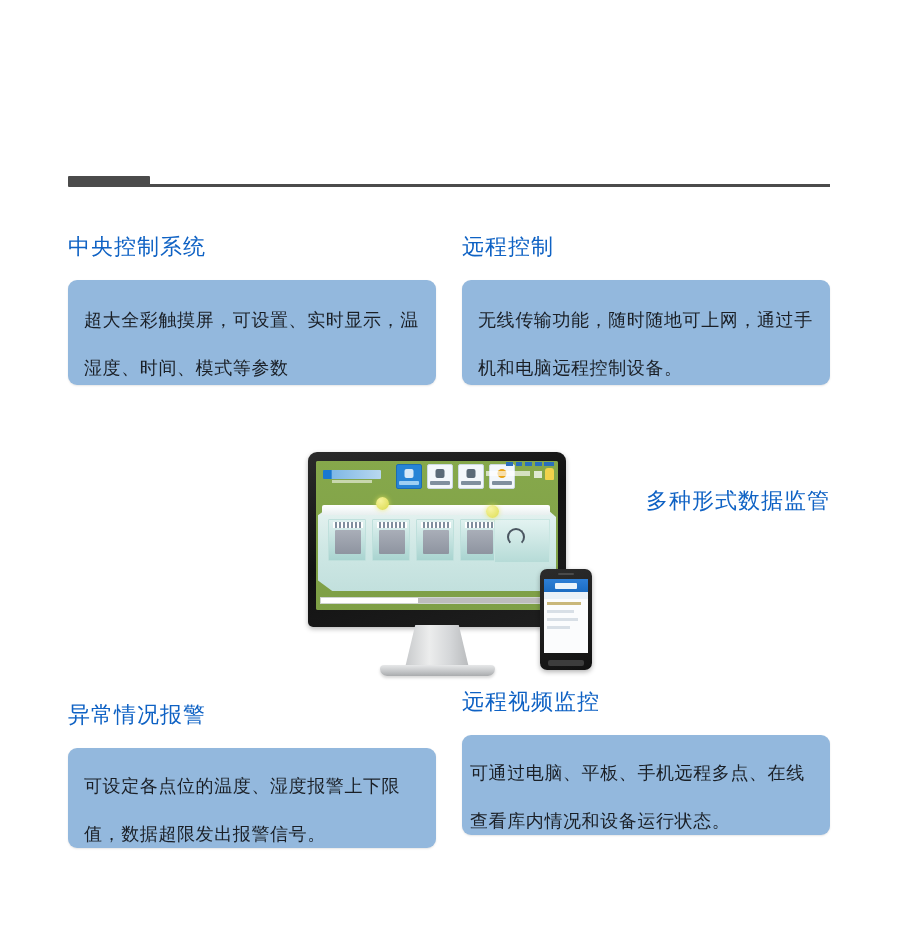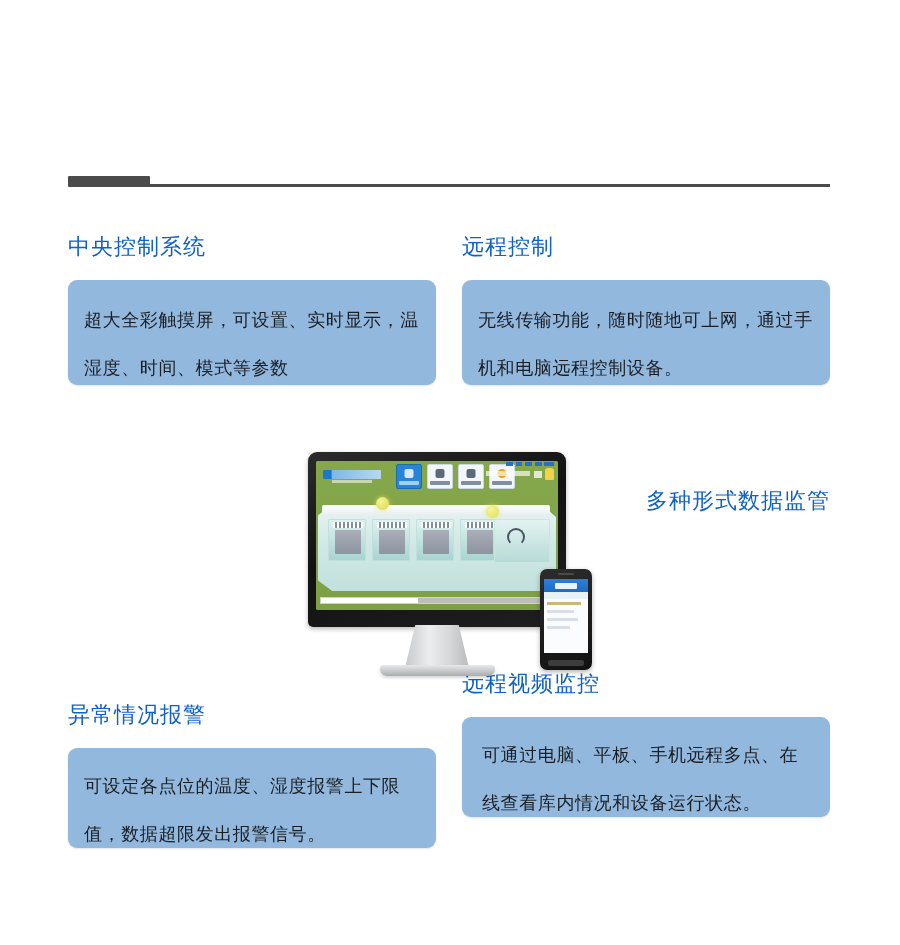--- a/index.html
+++ b/index.html
@@ -86,22 +86,22 @@
   #f3 { left: 68px; top: 445px; width: 212px; }
   #f3 .panel { margin-top: 18px; width: 212px; height: 118px; padding: 22px 14px 0 14px; }
 
   #f4 { left: 618px; top: 458px; width: 212px; }
   #f4 h3 { text-align: right; margin-top: 28px; }
   #f4 .panel { margin-top: 16px; width: 212px; height: 126px; padding: 14px 16px 0 16px; }
 
   #f5 { left: 68px; top: 700px; width: 368px; }
   #f5 .panel { margin-top: 18px; width: 368px; height: 100px; padding: 14px 16px 0 16px; }
 
-  #f6 { left: 462px; top: 669px; width: 368px; }
-  #f6 .panel { margin-top: 18px; width: 368px; height: 100px; padding: 14px 16px 0 20px; }
+  #f6 { left: 462px; top: 687px; width: 368px; }
+  #f6 .panel { margin-top: 18px; width: 368px; height: 100px; padding: 14px 16px 0 8px; }
 
   
   .device-scene { position: absolute; left: 308px; top: 452px; width: 285px; height: 225px; }
 
   .monitor { position: absolute; left: 0; top: 0; width: 258px; height: 175px; }
   .monitor-bezel {
     position: absolute; inset: 0;
     background: linear-gradient(160deg, #2b2b2b 0%, #121212 45%, #1f1f1f 100%);
     border-radius: 9px 9px 5px 5px;
     box-shadow: 0 2px 5px rgba(0,0,0,0.28);

